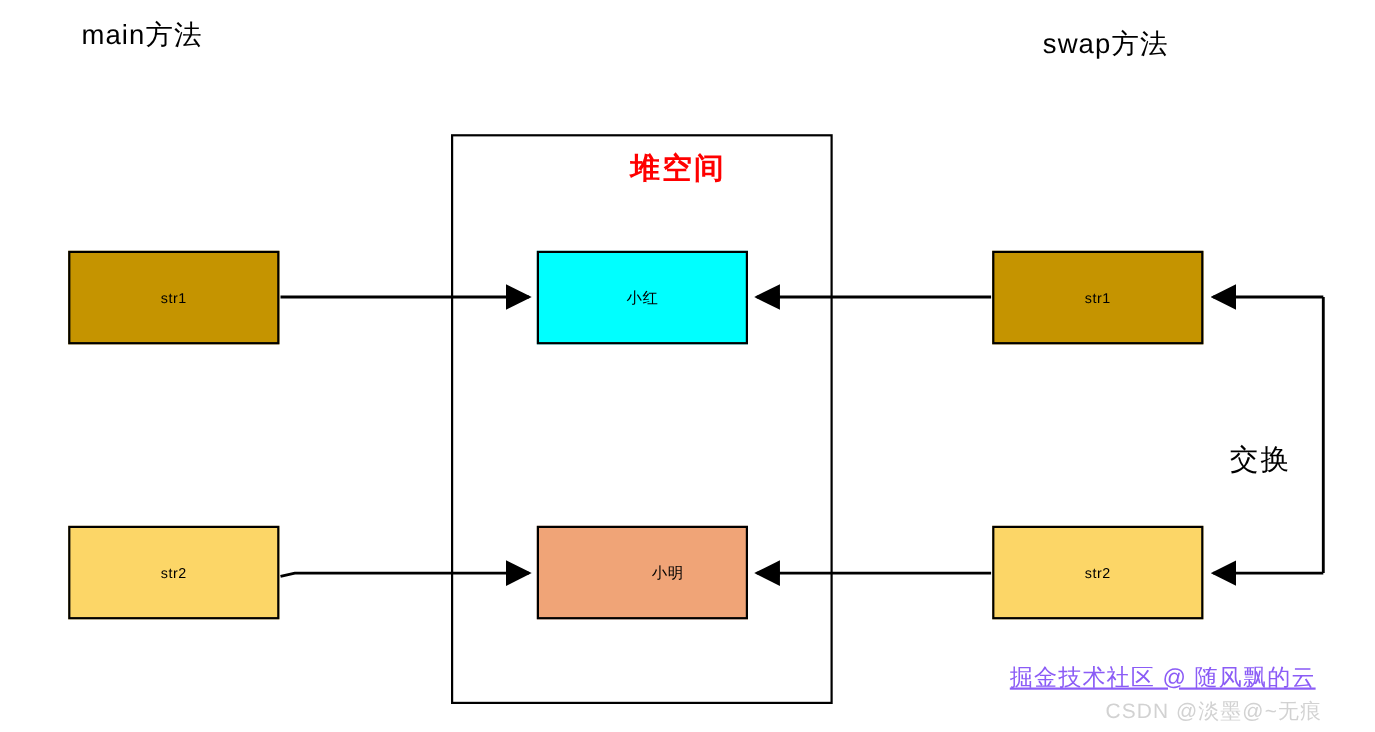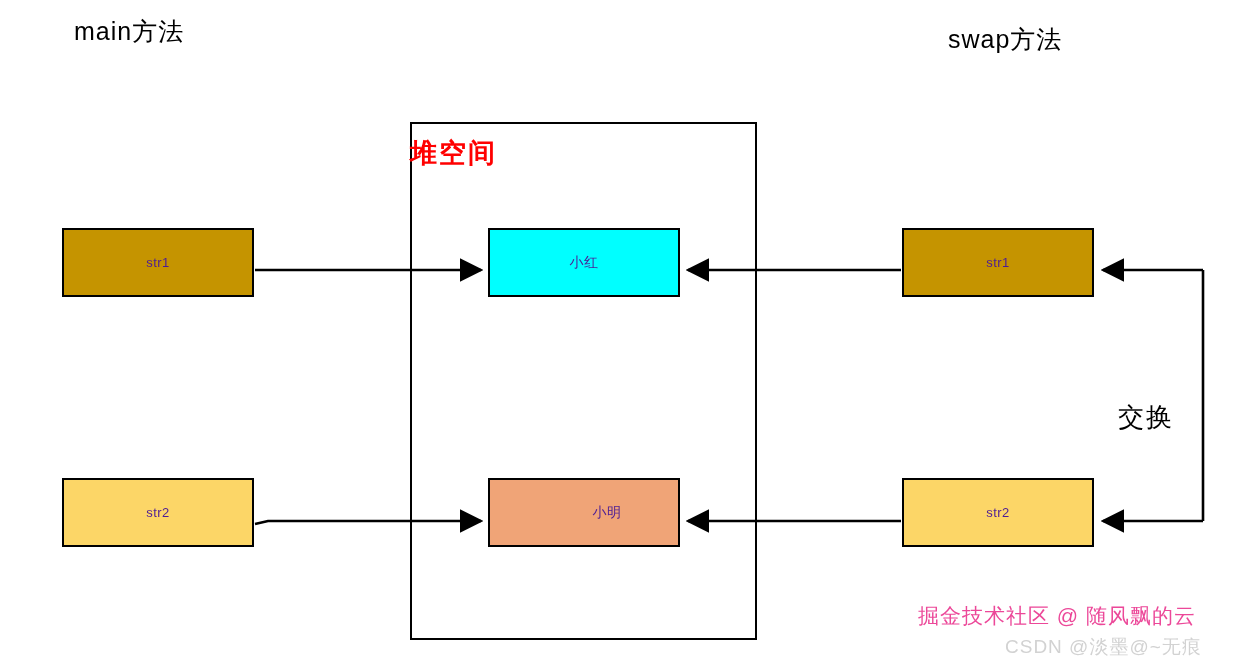--- a/index.html
+++ b/index.html
@@ -21,29 +21,29 @@
   #title-main{left:74px;top:15px;}
   #title-swap{left:948px;top:23px;}
 
   
   #heap-container{
     left:410px;top:122px;width:347px;height:518px;
     border:2px solid #000;background:transparent;box-sizing:border-box;
   }
   #heap-label{
     left:410px;top:135px;width:413px;
-    font-size:27px;color:#ff0000;font-weight:bold;
+    text-align:center;font-size:27px;color:#ff0000;font-weight:bold;
     letter-spacing:2px;
   }
 
   
   .box{
-    width:192px;height:69px;border:2px solid #000;box-sizing:border-box;
+    width:192px;height:85px;border:2px solid #000;box-sizing:border-box;
     display:flex;align-items:center;justify-content:center;
-    font-size:13px;color:#4c1d95;letter-spacing:.5px;
+    font-size:13px;color:#000000;letter-spacing:.5px;
   }
   .box.cjk{font-size:14px;}
   .box-darkgold{background:#c59400;}
   .box-lightgold{background:#fcd667;text-align:right;}
   .box-cyan{background:#00ffff;font-family:Liberation Serif, serif;}
   .box-salmon{background:#f0a477;}
 
   #box-main-str1{left:62px;top:228px;}
   #box-main-str2{left:62px;top:478px;}
   #box-heap-obj1{left:488px;top:228px;}
@@ -52,21 +52,21 @@
   #box-swap-str2{left:902px;top:478px;}
 
   
   #swap-label{
     left:1118px;top:388px;font-size:26px;color:#000;letter-spacing:2px;margin-top:12px;
   }
 
   
   .watermark{white-space:nowrap;color:#b9b9b9;}
   #watermark-juejin{
-    left:918px;top:602px;font-size:21px;color:#ec4899;letter-spacing:1px;
+    left:918px;top:602px;font-size:21px;color:#8b5cf6;letter-spacing:1px;text-decoration:underline;
   }
   #watermark-csdn{
     left:1005px;top:634px;font-size:19px;color:#d2d2d2;letter-spacing:1px;text-align:right;
   }
 </style>
 </head>
 <body>
 
 <svg id="canvas" viewBox="0 0 1250 665" xmlns="http://www.w3.org/2000/svg">
   <defs>

